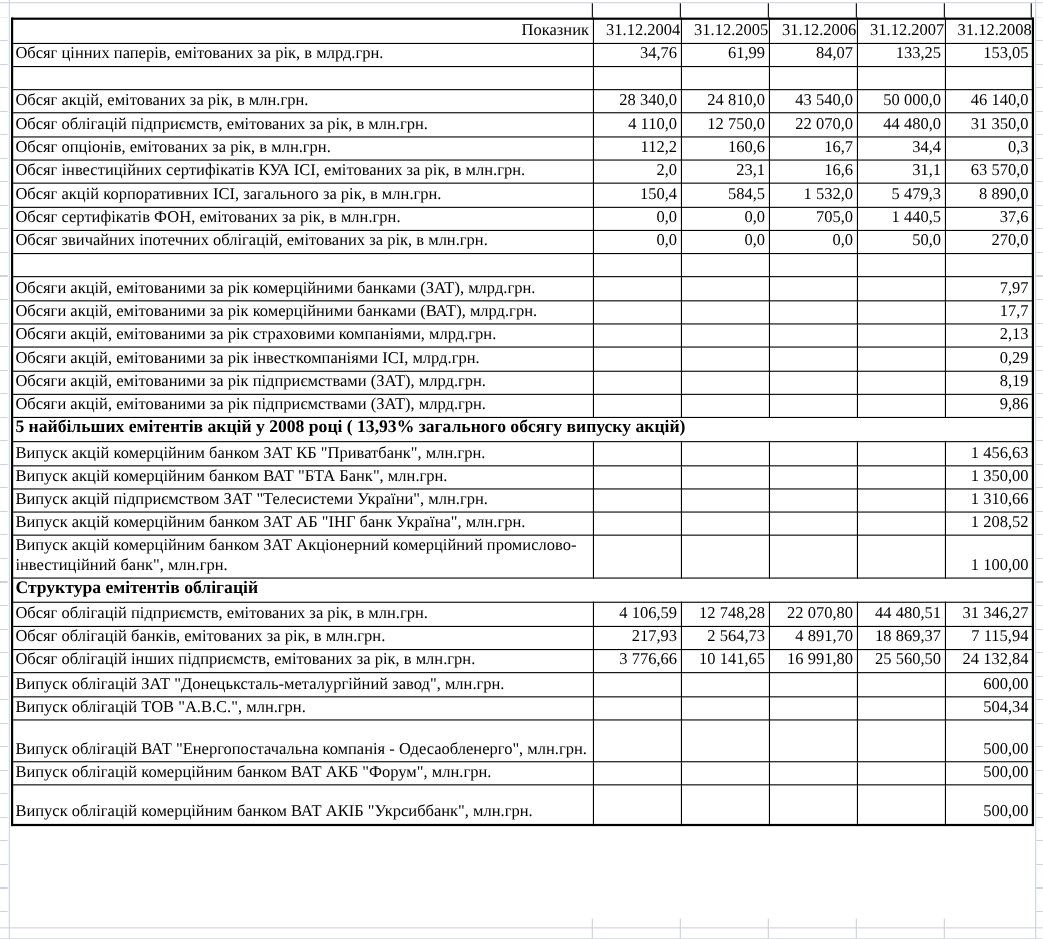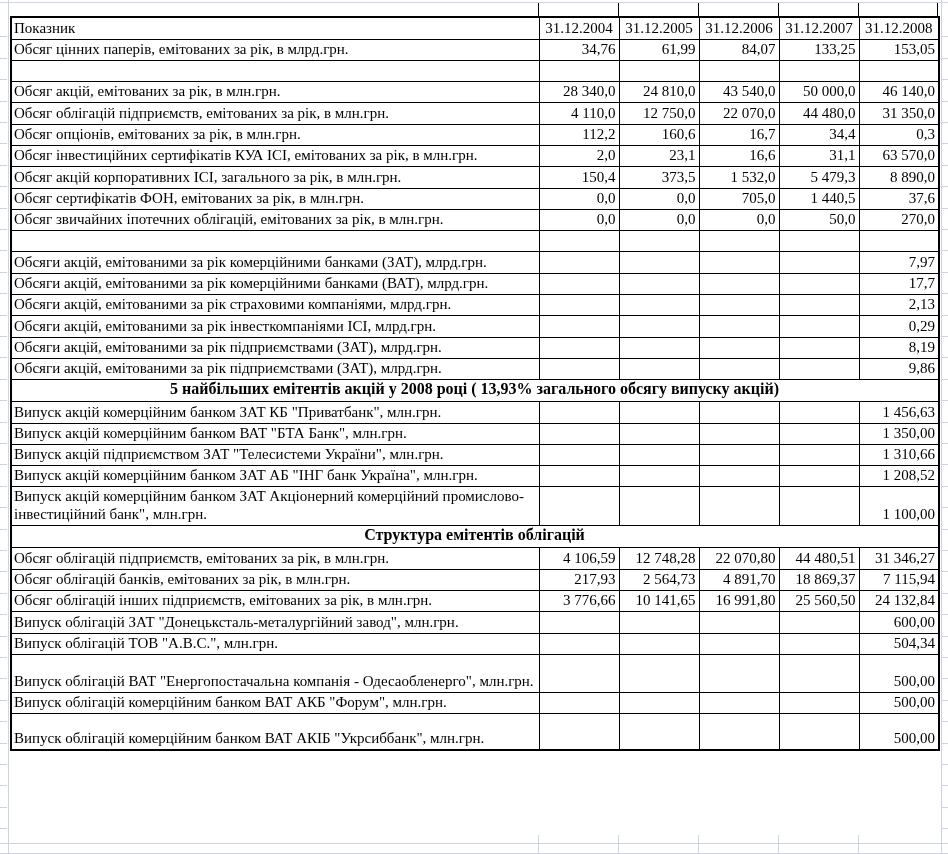--- a/index.html
+++ b/index.html
@@ -13,28 +13,28 @@
          background:repeating-linear-gradient(to bottom,transparent 0,transparent 20.4px,#ccd3e2 20.4px,#ccd3e2 21.4px)}
 
   table{position:absolute;left:10px;top:16px;width:928px;table-layout:fixed;
         border-collapse:collapse;border:2px solid #000}
   col.c-label{width:528px}
   col.c-year{width:80px}
   th,td{border:1px solid #000;font:15px/18px "Liberation Serif",serif;
         vertical-align:bottom;padding:0 3px 2px 2px;overflow:hidden}
   tr{height:21.3px}
   thead tr{height:22px}
-  th{font-weight:normal;text-align:left}
-  th.yr{text-align:center;padding-left:0;padding-right:0}
+  th{font-weight:normal;text-align:right}
+  th.yr{text-align:right;padding-left:0;padding-right:0}
   td.num{text-align:right;white-space:nowrap;padding-right:3px}
   td.label{white-space:nowrap}
   tr.h2{height:38px}
   tr.h2 td.label{white-space:normal}
   tr.h3{height:36px}
-  td.section{text-align:center;font-weight:bold;font-size:16px;white-space:nowrap;padding-bottom:3px}
+  td.section{font-weight:bold;font-size:16px;white-space:nowrap;padding-bottom:3px}
 </style>
 </head>
 <body>
 
 <div class="gl" style="left:0;top:2px;width:948px;height:1px"></div>
 <div class="gl" style="left:8px;top:0;width:1px;height:854px"></div>
 <div class="gl" style="left:941px;top:0;width:1px;height:854px"></div>
 <div class="gl" style="left:0;top:843px;width:948px;height:1px"></div>
 <div class="gl" style="left:0;top:853px;width:948px;height:1px"></div>
 <div class="stubs" style="left:0;top:16px;height:818px"></div>
@@ -117,21 +117,21 @@
         <td class="label">Обсяг інвестиційних сертифікатів КУА ІСІ, емітованих за рік, в млн.грн.</td>
         <td class="num">2,0</td>
         <td class="num">23,1</td>
         <td class="num">16,6</td>
         <td class="num">31,1</td>
         <td class="num">63 570,0</td>
       </tr>
       <tr>
         <td class="label">Обсяг акцій корпоративних ІСІ, загального за рік, в млн.грн.</td>
         <td class="num">150,4</td>
-        <td class="num">373,5</td>
+        <td class="num">584,5</td>
         <td class="num">1 532,0</td>
         <td class="num">5 479,3</td>
         <td class="num">8 890,0</td>
       </tr>
       <tr>
         <td class="label">Обсяг сертифікатів ФОН, емітованих за рік, в млн.грн.</td>
         <td class="num">0,0</td>
         <td class="num">0,0</td>
         <td class="num">705,0</td>
         <td class="num">1 440,5</td>

